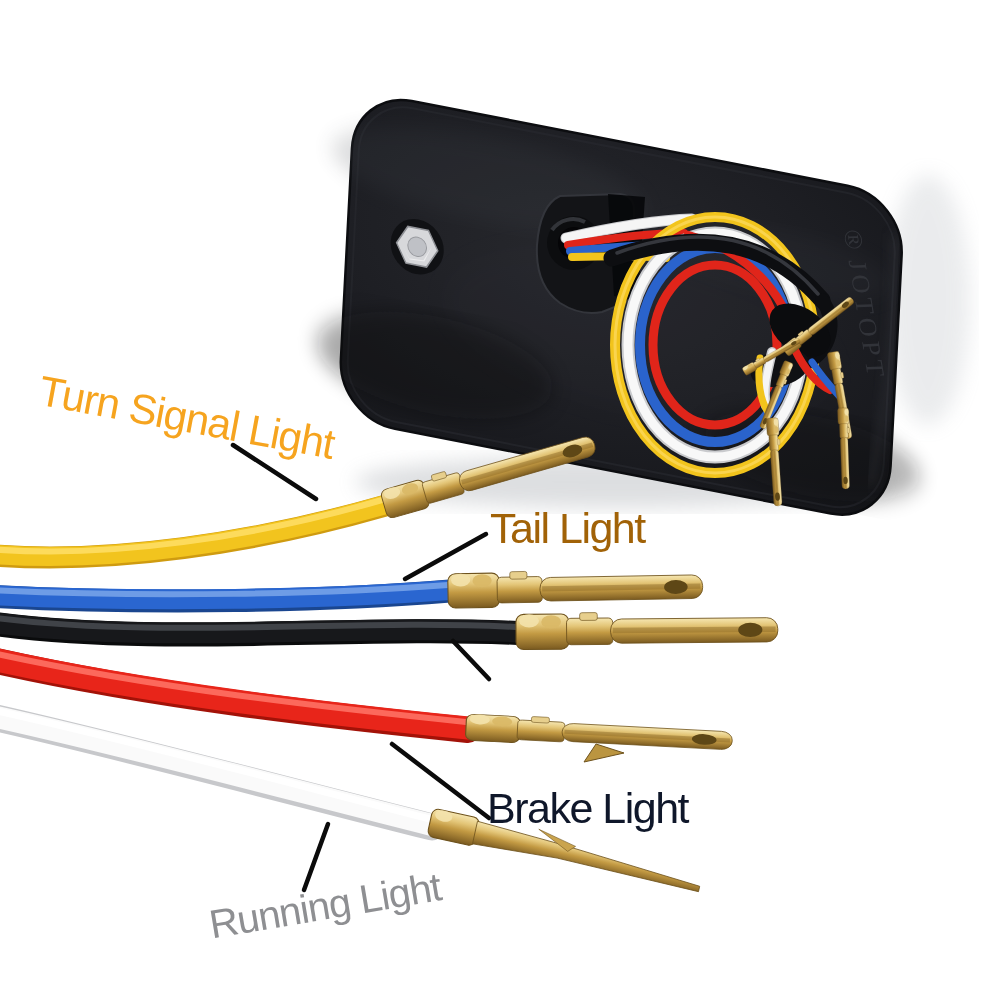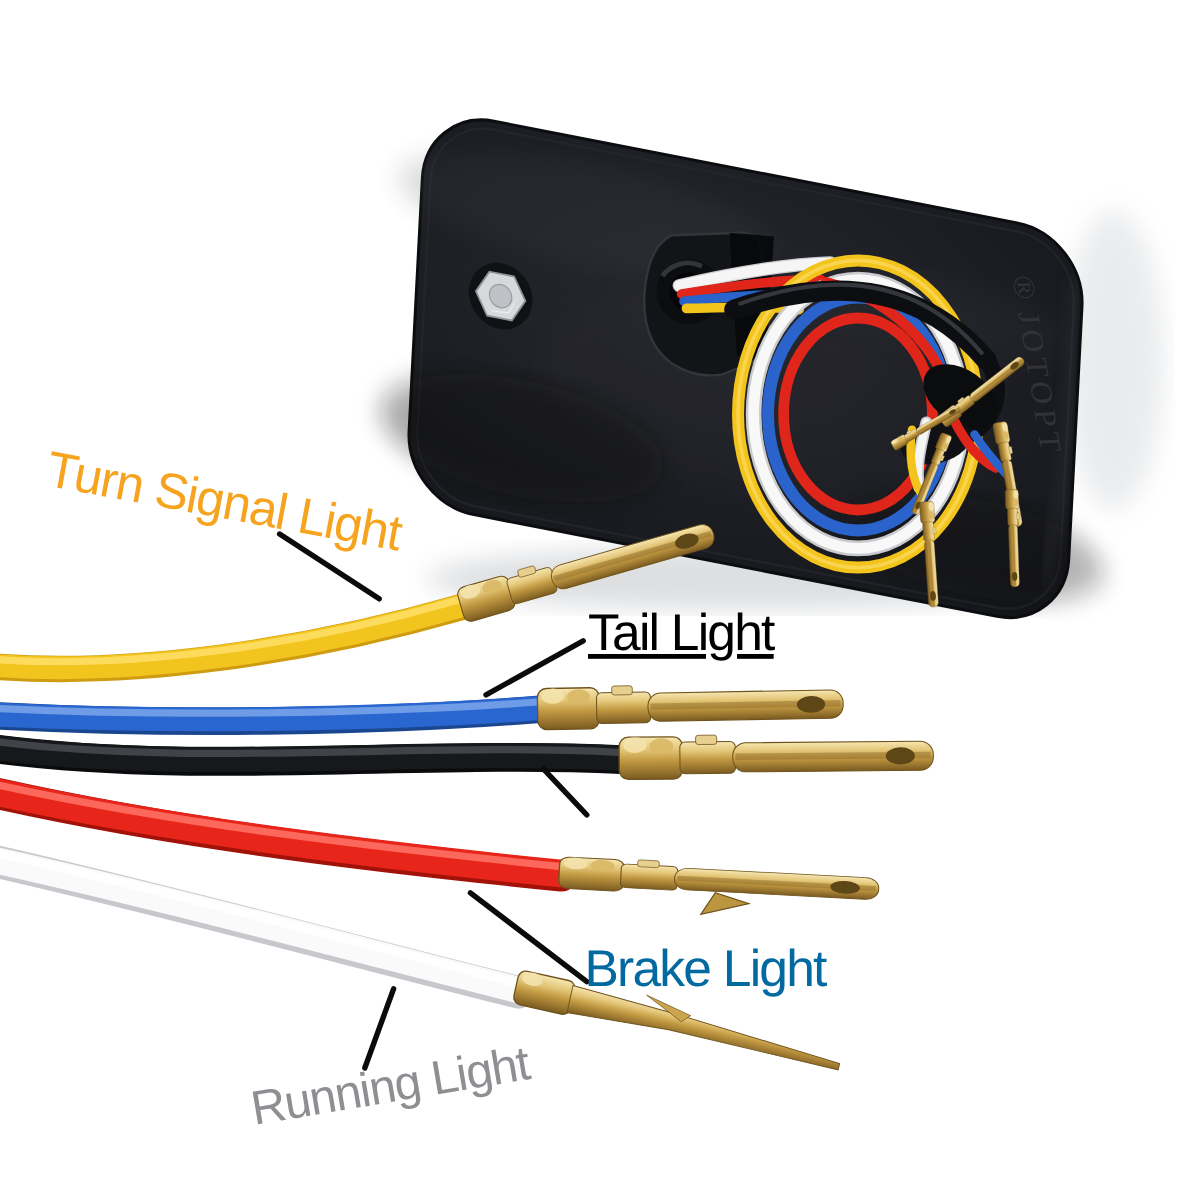--- a/index.html
+++ b/index.html
@@ -175,17 +175,17 @@
   <g stroke="#0b0b0b" stroke-width="4.5" stroke-linecap="round">
     <line x1="233" y1="445" x2="316" y2="499"></line>
     <line x1="405" y1="579" x2="486" y2="534"></line>
     <line x1="453" y1="641" x2="489" y2="679"></line>
     <line x1="392" y1="744" x2="489" y2="818"></line>
     <line x1="328" y1="824" x2="304" y2="890"></line>
   </g>
 </svg>
 
 <div class="wire-label lbl-turn" style="color: rgb(246, 164, 31);">Turn Signal Light</div>
-<div class="wire-label lbl-tail" style="color: #000000; text-decoration: underline;">Tail Light</div>
-<div class="wire-label lbl-brake" style="color: #0369a1;">Brake Light</div>
+<div class="wire-label lbl-tail" style="color: #a16207;">Tail Light</div>
+<div class="wire-label lbl-brake" style="color: #0f172a;">Brake Light</div>
 <div class="wire-label lbl-run" style="color: rgb(142, 143, 146);">Running Light</div>
 
 </div>
 
 </body></html>

